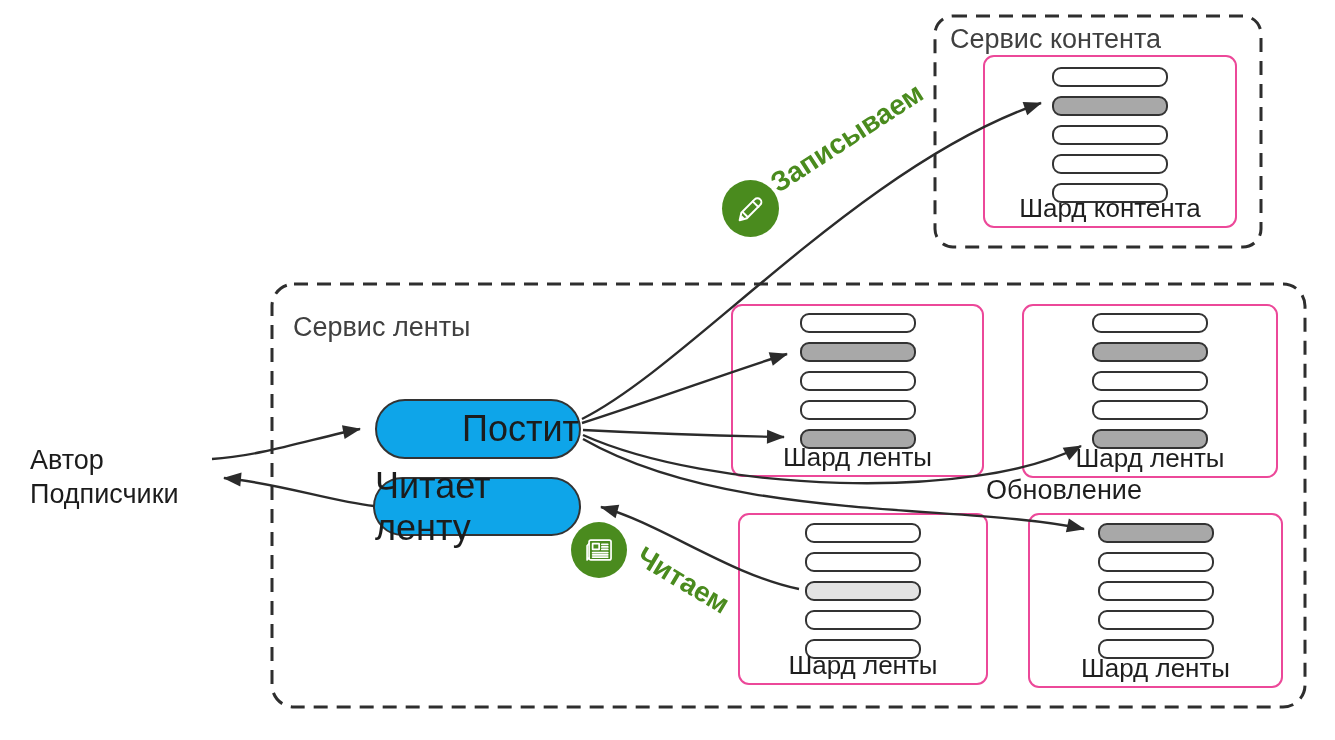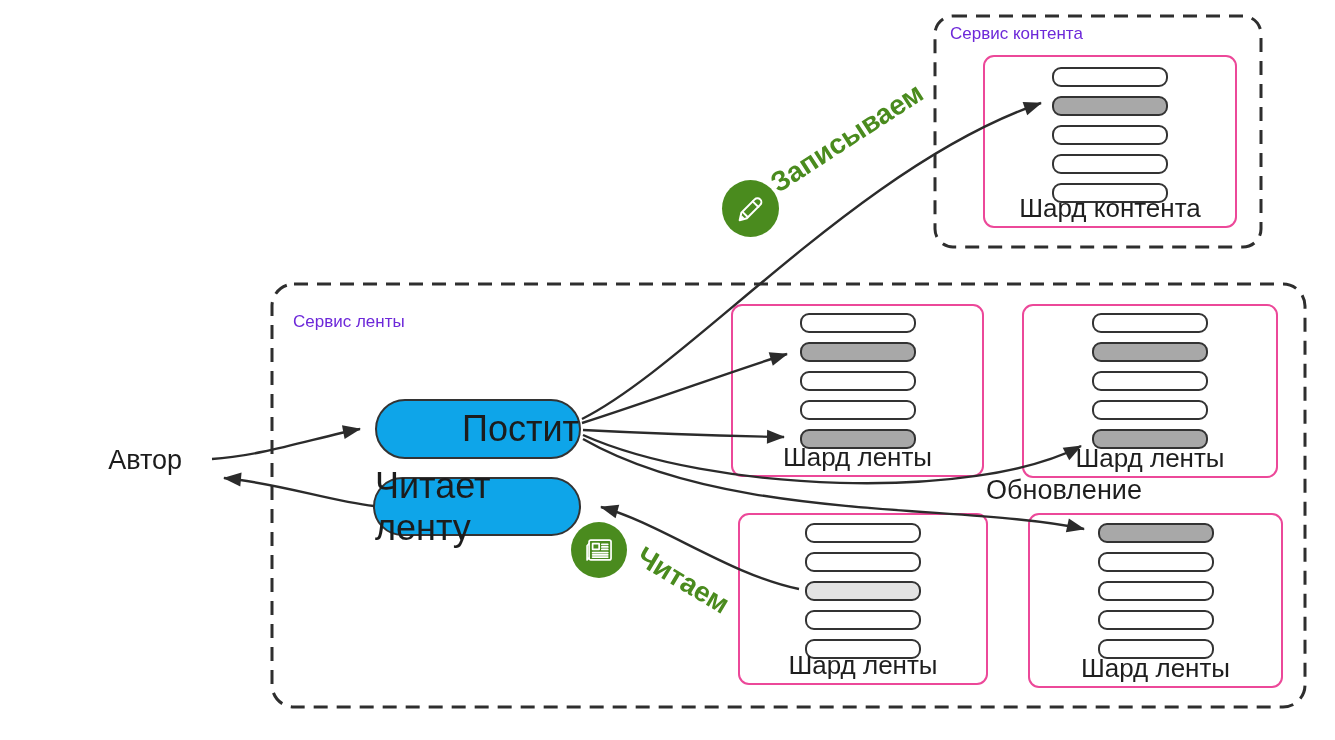--- a/index.html
+++ b/index.html
@@ -2,21 +2,21 @@
 <html style="--green: #4a8b1e; --dark_row: #a8a8a8; --light_row: #e3e3e3; --line: #2b2b2b;"><head>
 <meta charset="utf-8">
 <style>
   html,body{margin:0;padding:0;background:#fff;}
   .canvas{
     position:relative;width:1335px;height:740px;background:#fff;overflow:hidden;
     font-family:"Liberation Sans","DejaVu Sans",sans-serif;color:#1c1c1c;
   }
   .abs{position:absolute;}
   
-  .group-title{font-size:17px;color:#6d28d9;white-space:nowrap;z-index:3;}
+  .group-title{font-size:27px;color:#404040;white-space:nowrap;z-index:3;}
   
   .shard-box{
     position:absolute;border:2px solid #ec4899;border-radius:11px;background:#fff;
     box-sizing:border-box;z-index:2;
   }
   .rows{display:flex;flex-direction:column;align-items:center;gap:9px;}
   .pill{
     width:116px;height:20px;border:2px solid #333;border-radius:9px;
     box-sizing:border-box;background:#fff;
   }
@@ -27,21 +27,21 @@
     font-size:26px;color:#1e1e1e;white-space:nowrap;
   }
   
   .oval{
     position:absolute;border:2.5px solid #333;border-radius:40px;background:#0ea5e9;
     display:flex;align-items:center;justify-content:flex-end;font-size:36px;
     box-sizing:border-box;z-index:2;
   }
   
   .actors{
-    position:absolute;left:30px;top:443px;width:152px;text-align:right;
+    position:absolute;left:30px;top:443px;width:152px;
     font-size:27px;line-height:34px;z-index:3;
   }
   
   .green-note{
     position:absolute;color:var(--green,#4a8b1e);font-weight:bold;font-size:28px;
     white-space:nowrap;z-index:4;
   }
   .badge{
     position:absolute;border-radius:50%;background:var(--green,#4a8b1e);
     display:flex;align-items:center;justify-content:center;z-index:4;
@@ -114,20 +114,21 @@
 
   <div class="oval" style="left:375px;top:399px;width:206px;height:60px;">
     <span>Постит</span>
   </div>
   <div class="oval" style="left:373px;top:477px;width:208px;height:59px;">
     <span>Читает ленту</span>
   </div>
 
   <div class="actors">
     <div>Автор</div>
+    <div>Подписчики</div>
   </div>
 
   <div class="green-note" style="left:752px;top:122px;width:190px;text-align:center;transform:rotate(-33deg);">Записываем</div>
   <div class="green-note" style="left:632px;top:564px;width:100px;text-align:center;transform:rotate(31deg);">Читаем</div>
 
   <div class="update-label" style="left:986px;top:475px;">Обновление</div>
 
   <div class="badge" style="left:722px;top:180px;width:57px;height:57px;">
     <svg width="34" height="34" viewBox="0 0 24 24">
       <g fill="none" stroke="#ffffff" stroke-width="1.4" stroke-linejoin="round" stroke-linecap="round">

